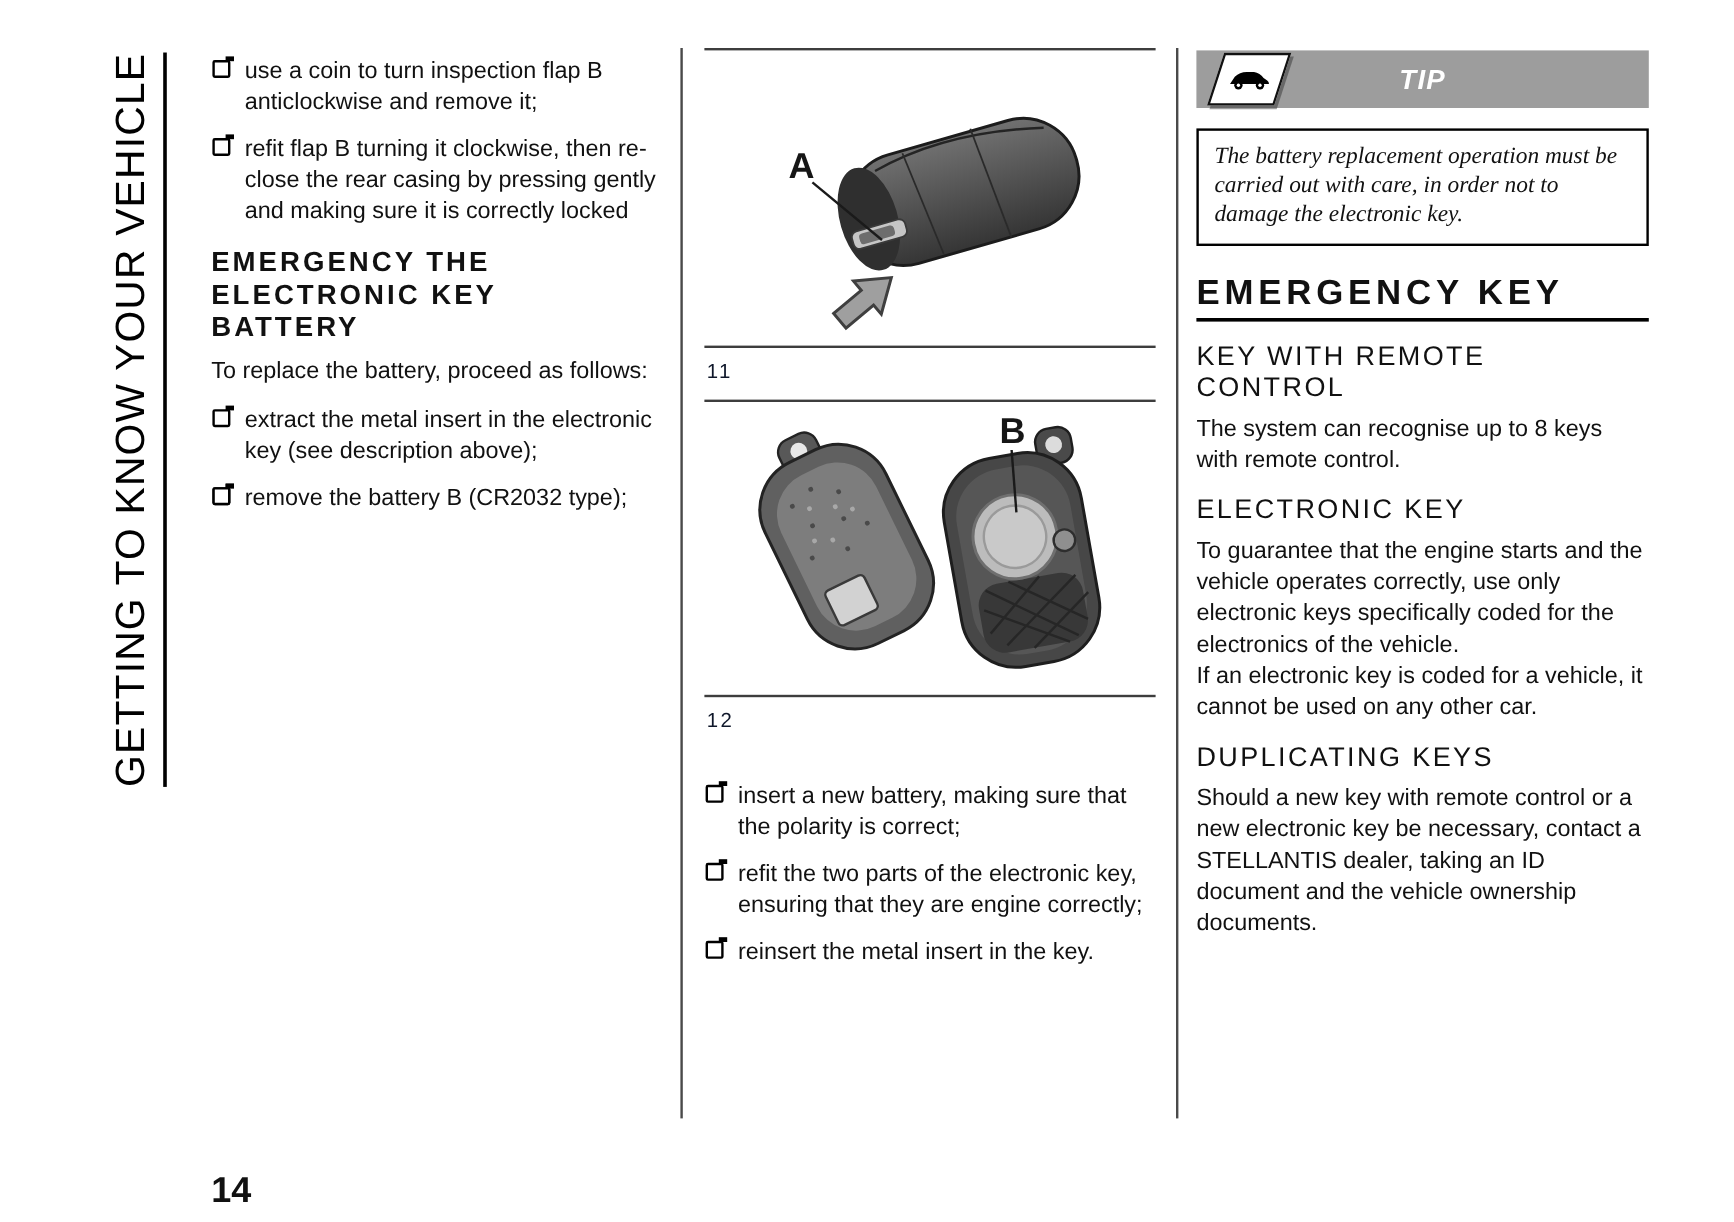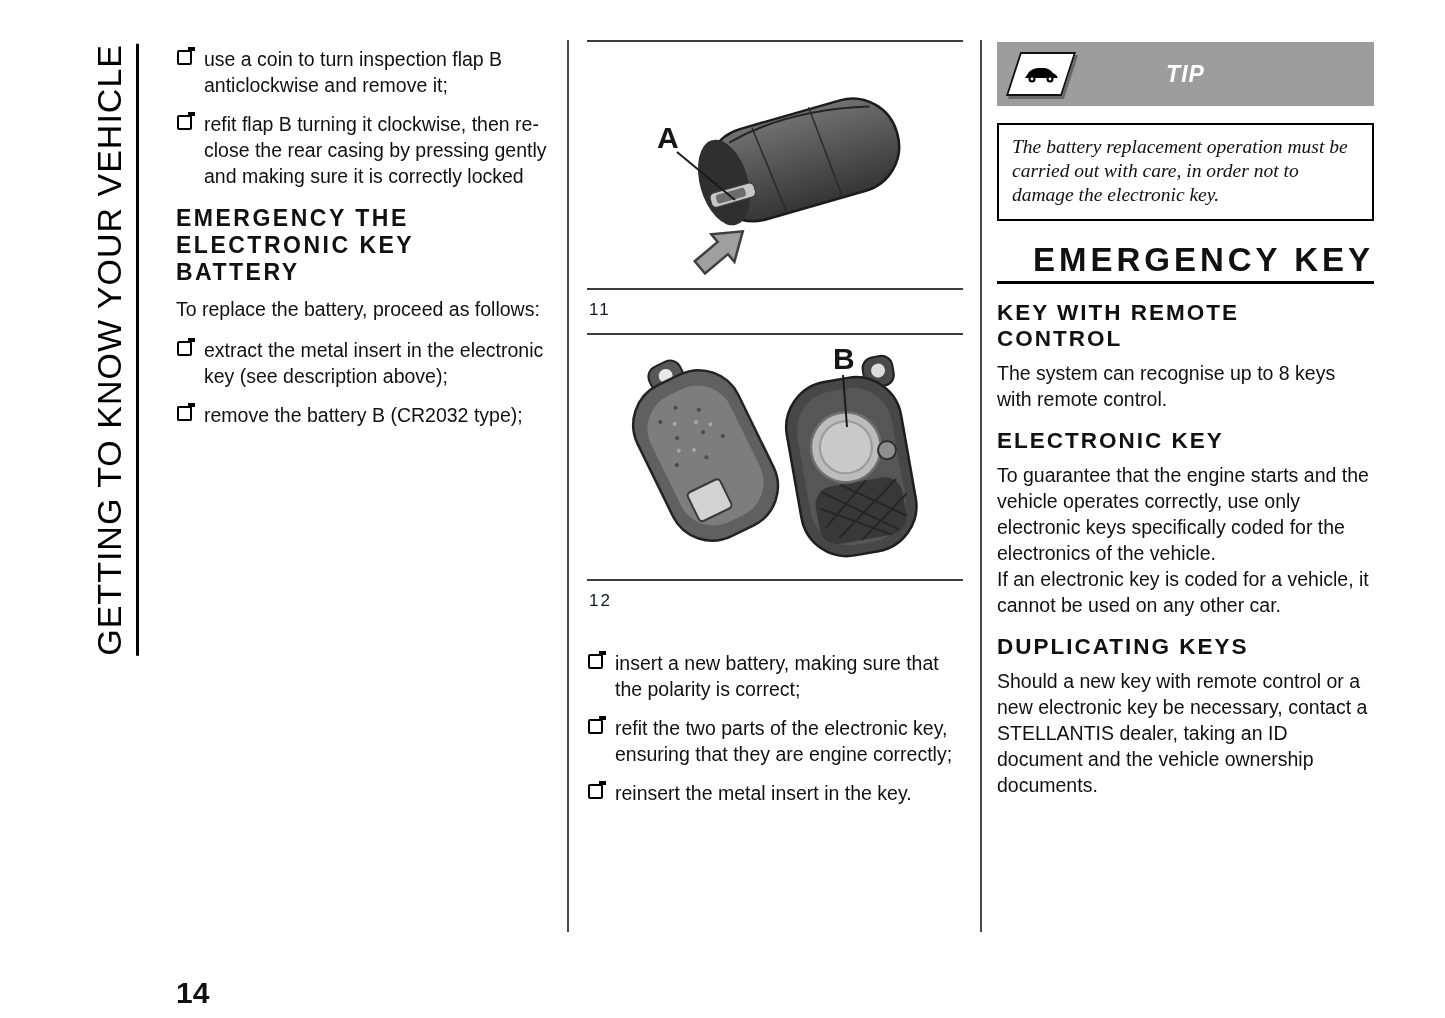--- a/index.html
+++ b/index.html
@@ -38,40 +38,40 @@
   
   #col1{position:absolute;left:176px;top:46px;width:382px;}
   #col2{position:absolute;left:587px;top:40px;width:376px;}
   #col3{position:absolute;left:997px;top:42px;width:377px;}
   
   .fig-rule{height:2px;background:#3d3d3d;}
   .fig-caption{font-size:17px;letter-spacing:2px;color:#0f172a;padding:7px 2px 10px 2px;}
   .fig-svg{display:block;}
   .col2-bullets{margin-top:26px;}
   
-  .tip-bar{height:64px;background:#9d9d9d;position:relative;display:flex;align-items:center;}
+  .tip-bar{height:48px;background:#9d9d9d;position:relative;display:flex;align-items:center;}
   .tip-icon{
     width:52px;height:40px;background:#fff;border:2px solid #111;
     transform:skewX(-18deg);margin-left:16px;
     display:flex;align-items:center;justify-content:center;
     box-shadow:3px 3px 0 rgba(40,40,40,.45);
   }
   .tip-icon svg{transform:skewX(18deg);}
   .tip-label{
     position:absolute;left:0;right:0;text-align:center;
     color:#fff;font-weight:bold;font-style:italic;font-size:23px;letter-spacing:1px;
   }
   .tip-box{
     border:2.5px solid #000;margin-top:17px;padding:10px 13px 12px 13px;
     font-style:italic;font-size:19.5px;line-height:24px;font-family:Liberation Serif, serif;
   }
   
-  .h1{font-size:33px;font-weight:bold;letter-spacing:4px;margin:26px 0 8px 0;text-align:right;}
+  .h1{font-size:29px;font-weight:bold;letter-spacing:4px;margin:26px 0 8px 0;}
   .h1-rule{height:2.5px;background:#000;margin-bottom:6px;}
-  .h2{font-size:22.5px;font-weight:bold;letter-spacing:2px;line-height:26px;margin:16px 0 8px 0;}
+  .h2{font-size:22.5px;font-weight:normal;letter-spacing:2px;line-height:26px;margin:16px 0 8px 0;}
   .h2.narrow{max-width:330px;}
   .section p{margin:0;}
   .section{margin-bottom:8px;}
   
   .page-number{position:absolute;left:176px;top:976px;font-size:30px;font-weight:bold;}
 </style>
 </head>
 <body>
 
 <div class="chapter-tab">

